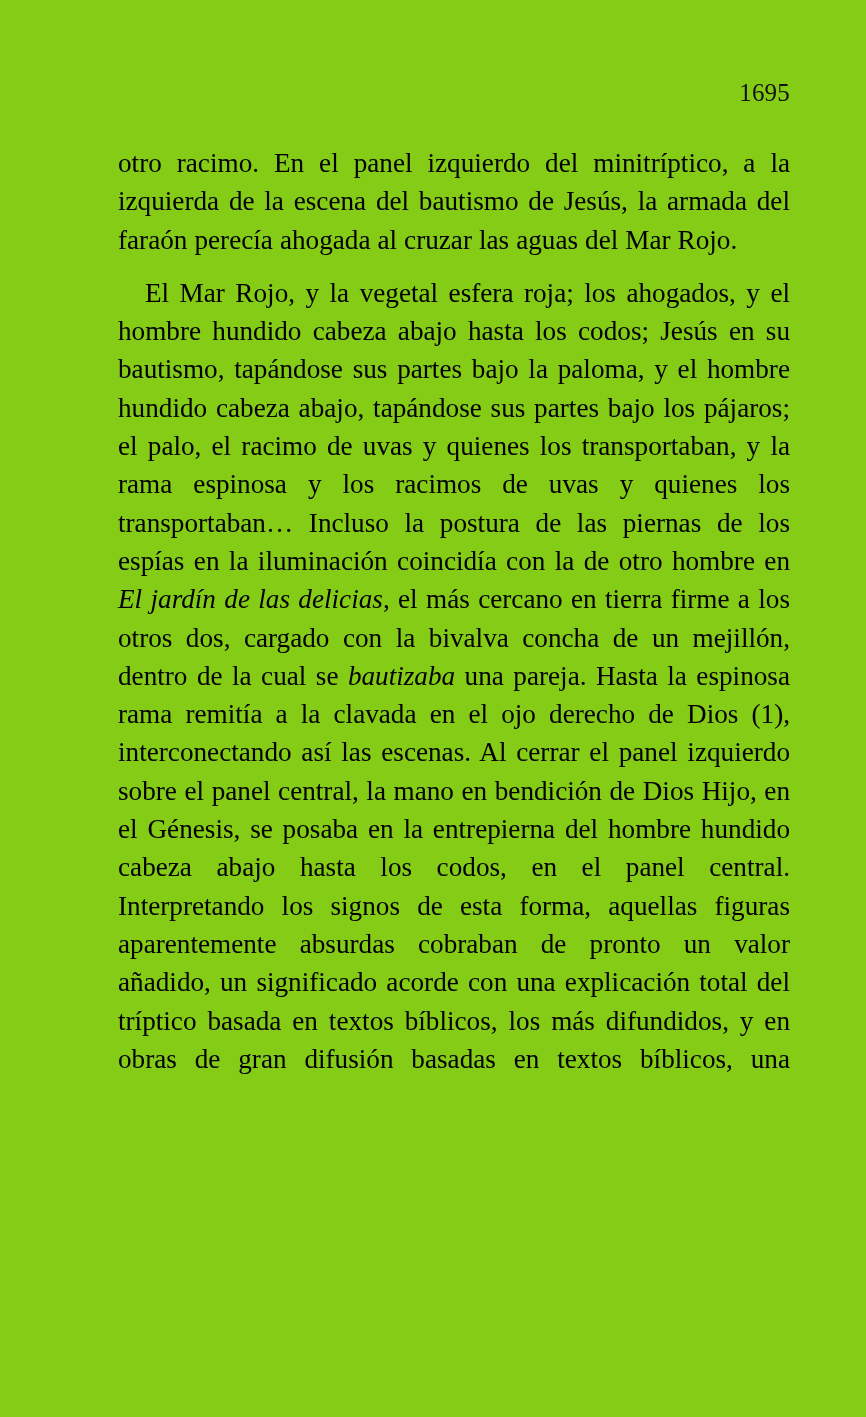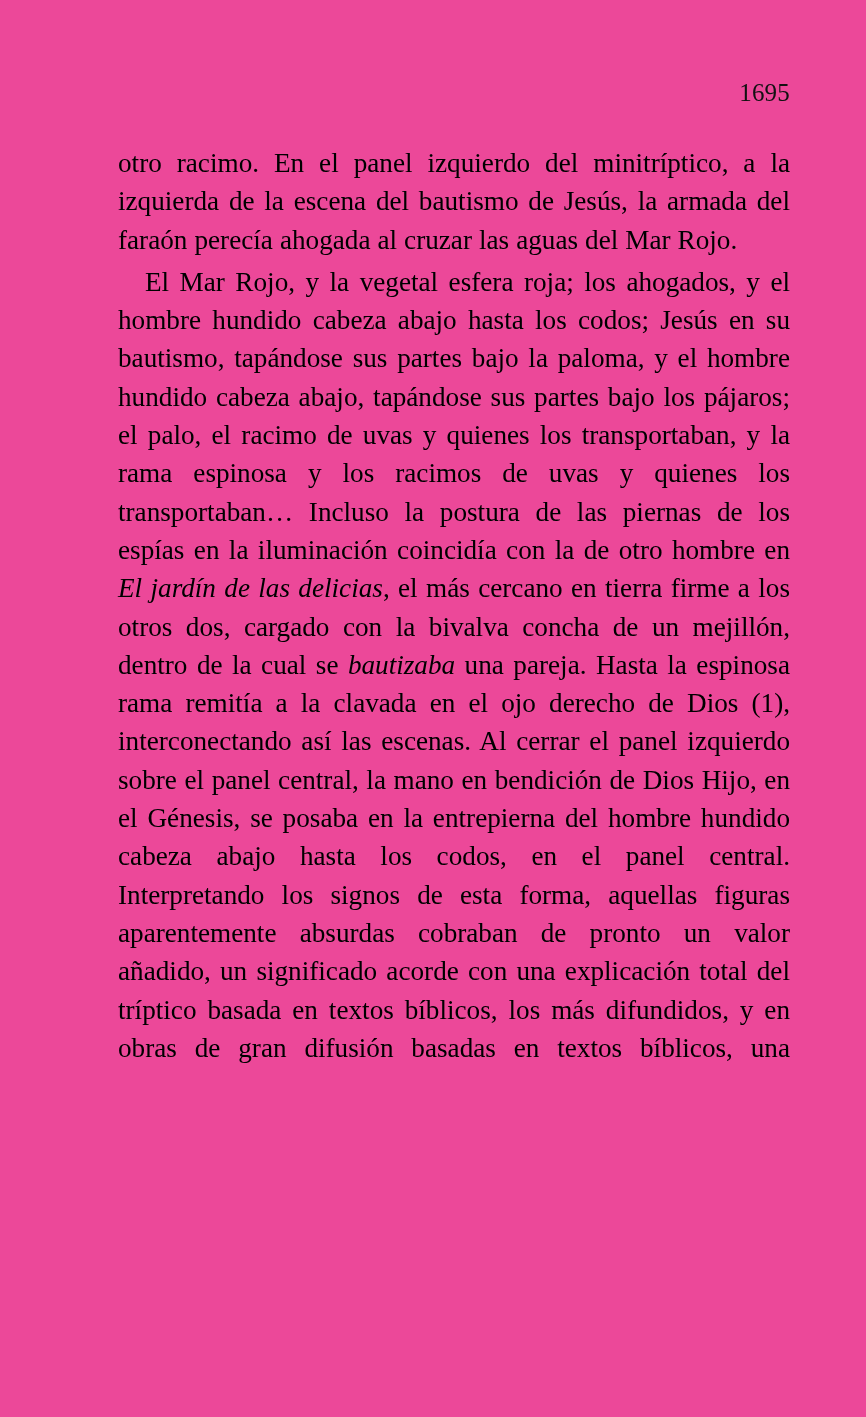--- a/index.html
+++ b/index.html
@@ -6,21 +6,21 @@
   html, body {
     margin: 0;
     padding: 0;
     background: #ffffff;
   }
 
   .page {
     position: relative;
     width: 866px;
     height: 1417px;
-    background: #ec4899;
+    background: #84cc16;
     overflow: hidden;
     font-family: "Liberation Serif", "DejaVu Serif", serif;
     color: #000000;
   }
 
   
   .page-header {
     position: absolute;
     top: 78px;
     left: 118px;
@@ -56,21 +56,21 @@
     word-spacing: 0.2px;
     -webkit-hyphens: none;
     hyphens: none;
   }
 
   .body-paragraph.indented {
     text-indent: 27px;
   }
 
   .body-paragraph + .body-paragraph {
-    margin-top: 4px;
+    margin-top: 15px;
   }
 
   
   .body-paragraph.continues::after {
     content: "";
     display: inline-block;
     width: 100%;
     height: 0;
   }
 

